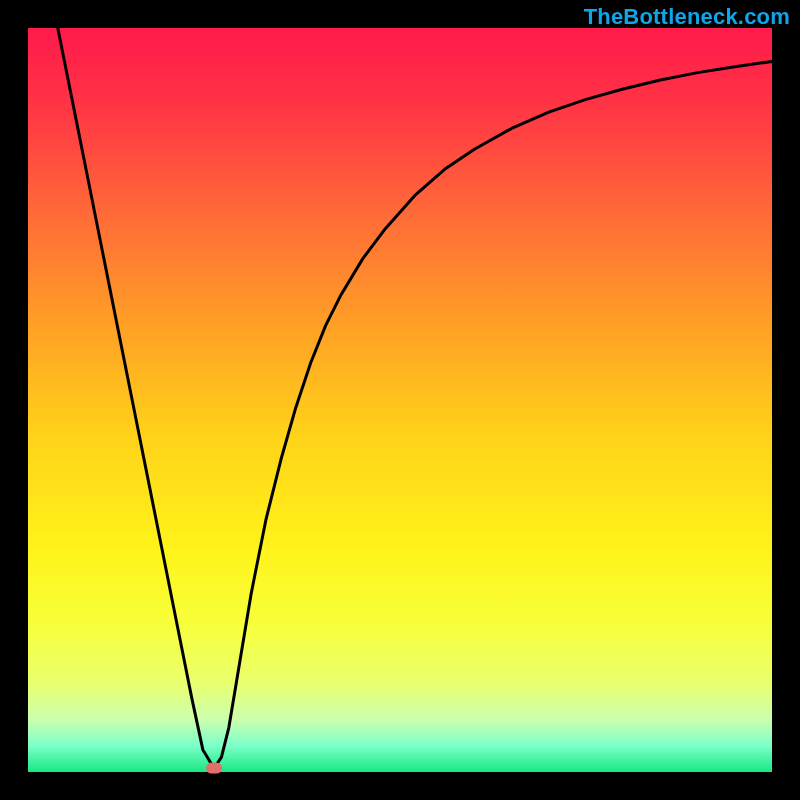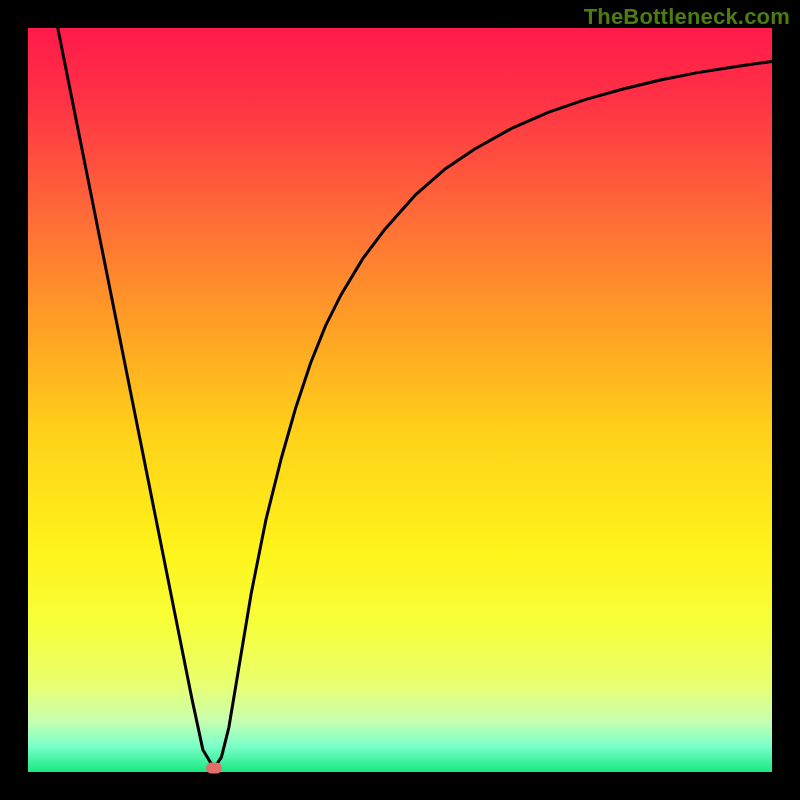--- a/index.html
+++ b/index.html
@@ -23,21 +23,21 @@
     position: absolute;
     left: 0;
     top: 0;
     width: 744px;
     height: 744px;
   }
   .watermark {
     position: absolute;
     top: 4px;
     right: 10px;
-    color: #4d7c0f;
+    color: #0ea5e9;
     font-size: 22px;
     font-weight: 600;
     letter-spacing: 0.2px;
     user-select: none;
     text-align: right;
   }
   .marker {
     position: absolute;
     width: 16px;
     height: 11px;

